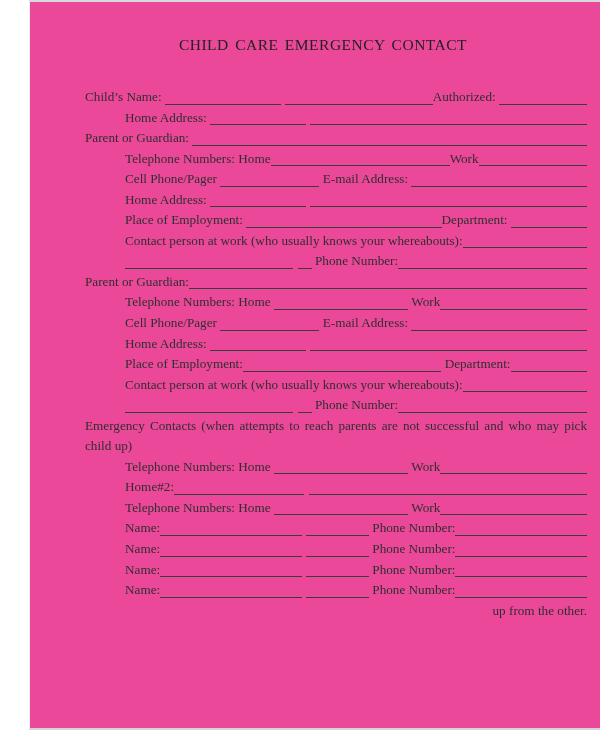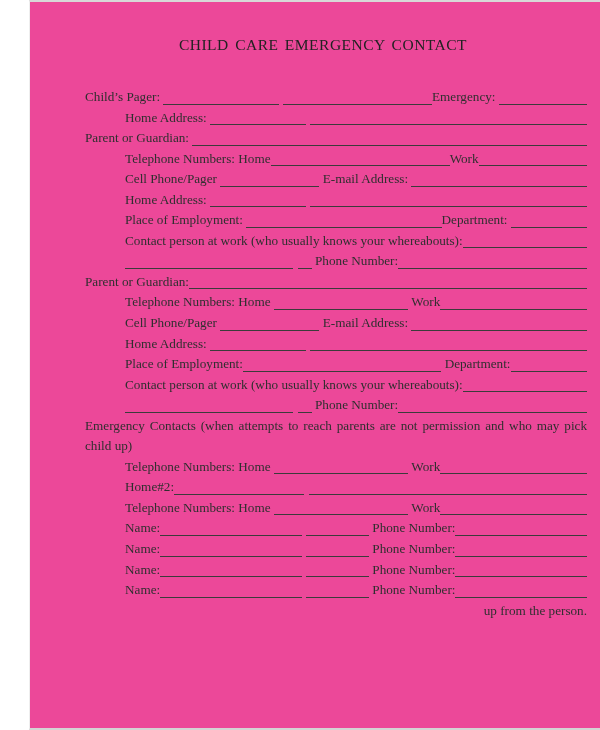--- a/index.html
+++ b/index.html
@@ -62,25 +62,25 @@
     text-align-last:justify;
   }
 </style>
 </head>
 <body>
 
 <div class="page">
   <div class="title">CHILD CARE EMERGENCY CONTACT</div>
   <div class="form">
       <div class="row">
-        <span class="lbl">Child’s Pager: </span>
+        <span class="lbl">Child’s Name: </span>
         <span class="fld" style="flex: 121 1 0px;"></span>
         <span class="gap" style="width: 4px;"></span>
         <span class="fld" style="flex: 155 1 0px;"></span>
-        <span class="lbl">Emergency: </span>
+        <span class="lbl">Authorized: </span>
         <span class="fld" style="flex: 92 1 0px;"></span>
       </div>
       <div class="row ind">
         <span class="lbl">Home Address: </span>
         <span class="fld" style="flex: 92 1 0px;"></span>
         <span class="gap" style="width: 4px;"></span>
         <span class="fld" style="flex: 265 1 0px;"></span>
       </div>
       <div class="row">
         <span class="lbl">Parent or Guardian: </span>
@@ -153,21 +153,21 @@
         <span class="lbl">Contact person at work (who usually knows your whereabouts):</span>
         <span class="fld" style="flex: 110 1 0px;"></span>
       </div>
       <div class="row ind">
         <span class="fld" style="flex: 165 1 0px;"></span>
         <span class="gap" style="width: 5px;"></span>
         <span class="fld" style="flex: 14 1 0px;"></span>
         <span class="lbl"> Phone Number:</span>
         <span class="fld" style="flex: 186 1 0px;"></span>
       </div>
-      <div class="row just">Emergency Contacts (when attempts to reach parents are not permission and who may pick</div>
+      <div class="row just">Emergency Contacts (when attempts to reach parents are not successful and who may pick</div>
       <div class="row plain">child up)</div>
       <div class="row ind">
         <span class="lbl">Telephone Numbers: Home </span>
         <span class="fld" style="flex: 130 1 0px;"></span>
         <span class="lbl"> Work</span>
         <span class="fld" style="flex: 142 1 0px;"></span>
       </div>
       <div class="row ind">
         <span class="lbl">Home#2:</span>
         <span class="fld" style="flex: 120 1 0px;"></span>
@@ -205,15 +205,15 @@
         <span class="fld" style="flex: 122 1 0px;"></span>
       </div>
       <div class="row ind">
         <span class="lbl">Name:</span>
         <span class="fld" style="flex: 132 1 0px;"></span>
         <span class="gap" style="width: 4px;"></span>
         <span class="fld" style="flex: 58 1 0px;"></span>
         <span class="lbl"> Phone Number:</span>
         <span class="fld" style="flex: 122 1 0px;"></span>
       </div>
-      <div class="row ind plain">up from the person.</div>
+      <div class="row ind plain">up from the other.</div>
     </div>
 </div>
 
 </body></html>

